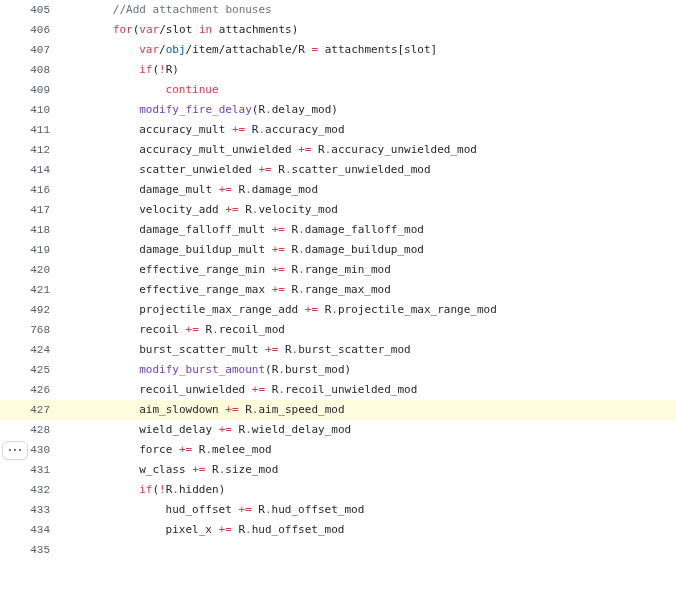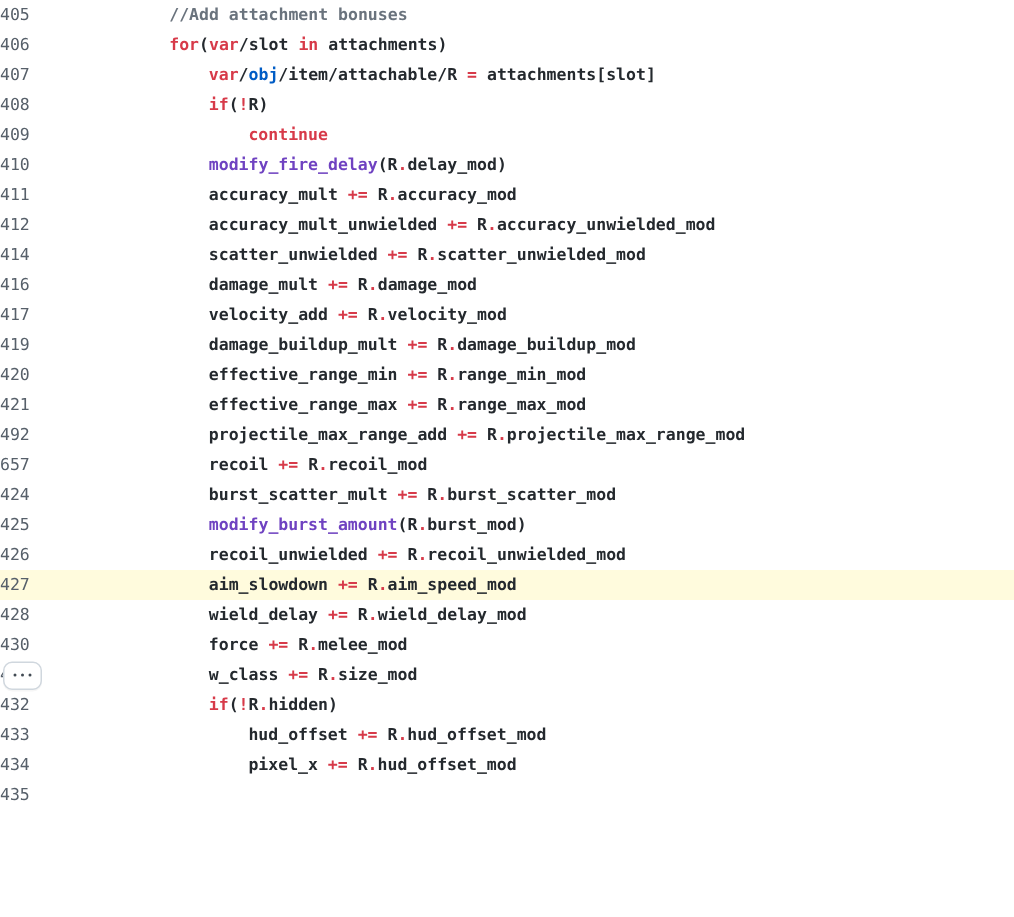--- a/index.html
+++ b/index.html
@@ -24,30 +24,31 @@
     height: 20px;
     align-items: center;
     white-space: pre;
   }
   .row.hl {
     background: var(--hl, #fffbdd);
   }
   .num {
     flex: 0 0 50px;
     width: 50px;
+    text-align: right;
     color: var(--num, #57606a);
     cursor: pointer;
     user-select: none;
+    font-family: Liberation Mono, monospace;
   }
   .code {
     flex: 1 1 auto;
     padding-left: 10px;
     white-space: pre;
     overflow: hidden;
-    font-weight: bold;
   }
   .tok-k { color: var(--kw, #d73a49); }
   .tok-f { color: var(--fn, #6f42c1); }
   .tok-t { color: var(--ty, #005cc5); }
   .tok-c { color: var(--cm, #6a737d); }
   .kebab-btn {
     position: absolute;
     left: 2px;
     width: 26px;
     height: 19px;
@@ -78,25 +79,26 @@
     <div class="row"><div class="num">406</div><div class="code"><span style="display: inline-block; width: 52.8px;"></span><span class="tok-k">for</span><span>(</span><span class="tok-k">var</span><span>/slot </span><span class="tok-k">in</span><span> attachments)</span></div></div>
     <div class="row"><div class="num">407</div><div class="code"><span style="display: inline-block; width: 79.2px;"></span><span class="tok-k">var</span><span>/</span><span class="tok-t">obj</span><span>/item/attachable/R </span><span class="tok-k">=</span><span> attachments[slot]</span></div></div>
     <div class="row"><div class="num">408</div><div class="code"><span style="display: inline-block; width: 79.2px;"></span><span class="tok-k">if</span><span>(</span><span class="tok-k">!</span><span>R)</span></div></div>
     <div class="row"><div class="num">409</div><div class="code"><span style="display: inline-block; width: 105.6px;"></span><span class="tok-k">continue</span></div></div>
     <div class="row"><div class="num">410</div><div class="code"><span style="display: inline-block; width: 79.2px;"></span><span class="tok-f">modify_fire_delay</span><span>(R</span><span class="tok-k">.</span><span>delay_mod)</span></div></div>
     <div class="row"><div class="num">411</div><div class="code"><span style="display: inline-block; width: 79.2px;"></span><span>accuracy_mult </span><span class="tok-k">+=</span><span> R</span><span class="tok-k">.</span><span>accuracy_mod</span></div></div>
     <div class="row"><div class="num">412</div><div class="code"><span style="display: inline-block; width: 79.2px;"></span><span>accuracy_mult_unwielded </span><span class="tok-k">+=</span><span> R</span><span class="tok-k">.</span><span>accuracy_unwielded_mod</span></div></div>
     <div class="row"><div class="num">414</div><div class="code"><span style="display: inline-block; width: 79.2px;"></span><span>scatter_unwielded </span><span class="tok-k">+=</span><span> R</span><span class="tok-k">.</span><span>scatter_unwielded_mod</span></div></div>
     <div class="row"><div class="num">416</div><div class="code"><span style="display: inline-block; width: 79.2px;"></span><span>damage_mult </span><span class="tok-k">+=</span><span> R</span><span class="tok-k">.</span><span>damage_mod</span></div></div>
     <div class="row"><div class="num">417</div><div class="code"><span style="display: inline-block; width: 79.2px;"></span><span>velocity_add </span><span class="tok-k">+=</span><span> R</span><span class="tok-k">.</span><span>velocity_mod</span></div></div>
+    <div class="row"><div class="num">418</div><div class="code"><span style="display: inline-block; width: 79.2px;"></span><span>damage_falloff_mult </span><span class="tok-k">+=</span><span> R</span><span class="tok-k">.</span><span>damage_falloff_mod</span></div></div>
     <div class="row"><div class="num">419</div><div class="code"><span style="display: inline-block; width: 79.2px;"></span><span>damage_buildup_mult </span><span class="tok-k">+=</span><span> R</span><span class="tok-k">.</span><span>damage_buildup_mod</span></div></div>
     <div class="row"><div class="num">420</div><div class="code"><span style="display: inline-block; width: 79.2px;"></span><span>effective_range_min </span><span class="tok-k">+=</span><span> R</span><span class="tok-k">.</span><span>range_min_mod</span></div></div>
     <div class="row"><div class="num">421</div><div class="code"><span style="display: inline-block; width: 79.2px;"></span><span>effective_range_max </span><span class="tok-k">+=</span><span> R</span><span class="tok-k">.</span><span>range_max_mod</span></div></div>
     <div class="row"><div class="num">492</div><div class="code"><span style="display: inline-block; width: 79.2px;"></span><span>projectile_max_range_add </span><span class="tok-k">+=</span><span> R</span><span class="tok-k">.</span><span>projectile_max_range_mod</span></div></div>
-    <div class="row"><div class="num">657</div><div class="code"><span style="display: inline-block; width: 79.2px;"></span><span>recoil </span><span class="tok-k">+=</span><span> R</span><span class="tok-k">.</span><span>recoil_mod</span></div></div>
+    <div class="row"><div class="num">768</div><div class="code"><span style="display: inline-block; width: 79.2px;"></span><span>recoil </span><span class="tok-k">+=</span><span> R</span><span class="tok-k">.</span><span>recoil_mod</span></div></div>
     <div class="row"><div class="num">424</div><div class="code"><span style="display: inline-block; width: 79.2px;"></span><span>burst_scatter_mult </span><span class="tok-k">+=</span><span> R</span><span class="tok-k">.</span><span>burst_scatter_mod</span></div></div>
     <div class="row"><div class="num">425</div><div class="code"><span style="display: inline-block; width: 79.2px;"></span><span class="tok-f">modify_burst_amount</span><span>(R</span><span class="tok-k">.</span><span>burst_mod)</span></div></div>
     <div class="row"><div class="num">426</div><div class="code"><span style="display: inline-block; width: 79.2px;"></span><span>recoil_unwielded </span><span class="tok-k">+=</span><span> R</span><span class="tok-k">.</span><span>recoil_unwielded_mod</span></div></div>
     <div class="row hl"><div class="num">427</div><div class="code"><span style="display: inline-block; width: 79.2px;"></span><span>aim_slowdown </span><span class="tok-k">+=</span><span> R</span><span class="tok-k">.</span><span>aim_speed_mod</span></div></div>
     <div class="row"><div class="num">428</div><div class="code"><span style="display: inline-block; width: 79.2px;"></span><span>wield_delay </span><span class="tok-k">+=</span><span> R</span><span class="tok-k">.</span><span>wield_delay_mod</span></div></div>
     <div class="row"><div class="num">430</div><div class="code"><span style="display: inline-block; width: 79.2px;"></span><span>force </span><span class="tok-k">+=</span><span> R</span><span class="tok-k">.</span><span>melee_mod</span></div></div>
     <div class="row"><div class="num">431</div><div class="code"><span style="display: inline-block; width: 79.2px;"></span><span>w_class </span><span class="tok-k">+=</span><span> R</span><span class="tok-k">.</span><span>size_mod</span></div></div>
     <div class="row"><div class="num">432</div><div class="code"><span style="display: inline-block; width: 79.2px;"></span><span class="tok-k">if</span><span>(</span><span class="tok-k">!</span><span>R</span><span class="tok-k">.</span><span>hidden)</span></div></div>
     <div class="row"><div class="num">433</div><div class="code"><span style="display: inline-block; width: 105.6px;"></span><span>hud_offset </span><span class="tok-k">+=</span><span> R</span><span class="tok-k">.</span><span>hud_offset_mod</span></div></div>
     <div class="row"><div class="num">434</div><div class="code"><span style="display: inline-block; width: 105.6px;"></span><span>pixel_x </span><span class="tok-k">+=</span><span> R</span><span class="tok-k">.</span><span>hud_offset_mod</span></div></div>

